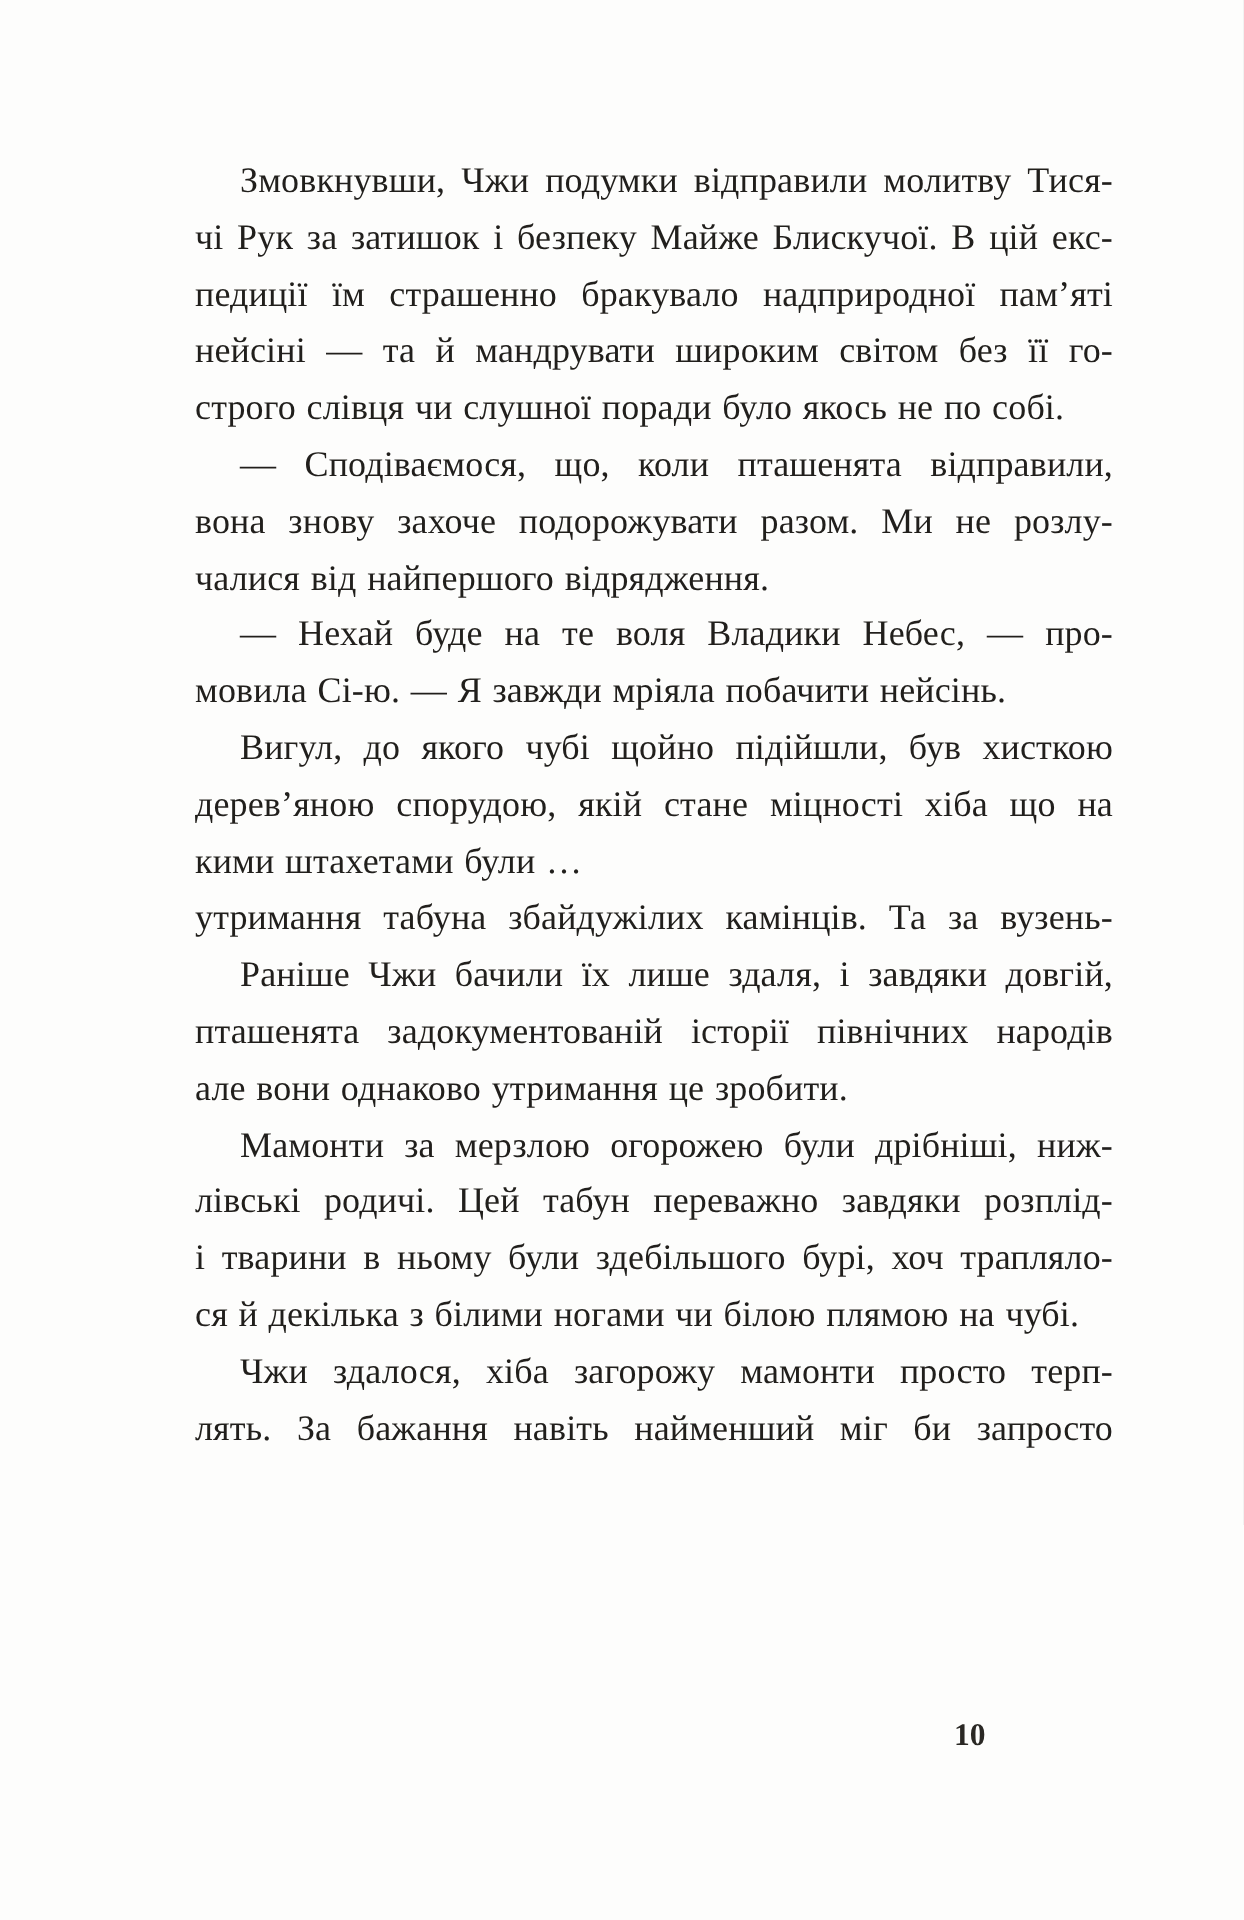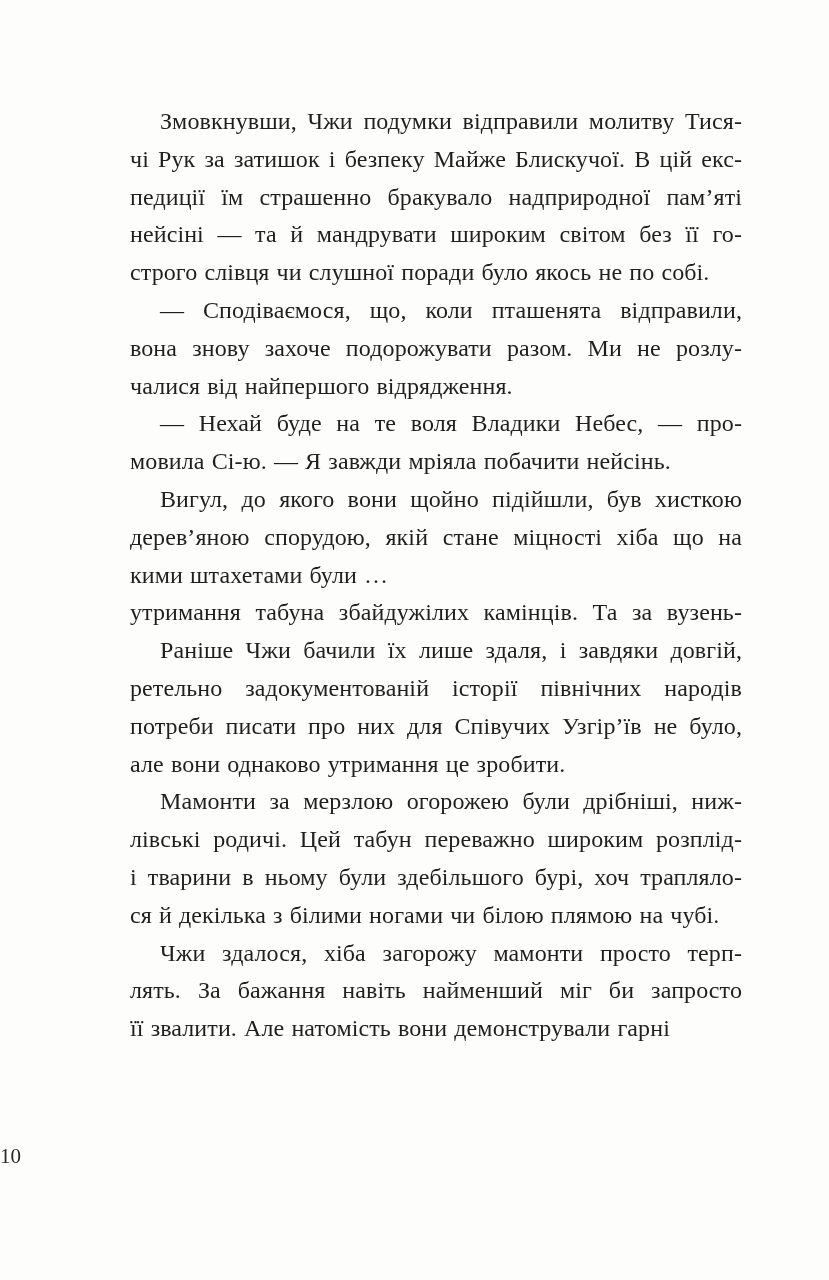--- a/index.html
+++ b/index.html
@@ -42,24 +42,25 @@
   }
   .line.last {
     text-align-last: left;
     font-family: Liberation Serif, serif;
   }
   .page-number {
     position: absolute;
     left: 0;
     top: 1141px;
     width: 657px;
-    text-align: left;
+    text-align: right;
     font-size: 21px;
     line-height: 30px;
     color: #2a2824;
+    font-weight: bold;
   }
 </style>
 </head>
 <body>
 
 <div class="book-page">
   <div class="text-block">
       <div class="paragraph">
         <div class="line first">Змовкнувши, Чжи подумки відправили молитву Тися-</div>
         <div class="line">чі Рук за затишок і безпеку Майже Блискучої. В цій екс-</div>
@@ -70,37 +71,35 @@
       <div class="paragraph">
         <div class="line first">— Сподіваємося, що, коли пташенята відправили,</div>
         <div class="line">вона знову захоче подорожувати разом. Ми не розлу-</div>
         <div class="line last">чалися від найпершого відрядження.</div>
       </div>
       <div class="paragraph">
         <div class="line first">— Нехай буде на те воля Владики Небес, — про-</div>
         <div class="line last">мовила Сі-ю. — Я завжди мріяла побачити нейсінь.</div>
       </div>
       <div class="paragraph">
-        <div class="line first">Вигул, до якого вони щойно підійшли, був хисткою</div>
+        <div class="line first">Вигул, до якого чубі щойно підійшли, був хисткою</div>
         <div class="line">дерев’яною спорудою, якій стане міцності хіба що на</div>
         <div class="line last">кими штахетами були …</div>
         <div class="line">утримання табуна збайдужілих камінців. Та за вузень-</div>
       </div>
       <div class="paragraph">
         <div class="line first">Раніше Чжи бачили їх лише здаля, і завдяки довгій,</div>
-        <div class="line">ретельно задокументованій історії північних народів</div>
-        <div class="line">потреби писати про них для Співучих Узгір’їв не було,</div>
+        <div class="line">пташенята задокументованій історії північних народів</div>
         <div class="line last">але вони однаково утримання це зробити.</div>
       </div>
       <div class="paragraph">
         <div class="line first">Мамонти за мерзлою огорожею були дрібніші, ниж-</div>
-        <div class="line">лівські родичі. Цей табун переважно широким розплід-</div>
+        <div class="line">лівські родичі. Цей табун переважно завдяки розплід-</div>
         <div class="line">і тварини в ньому були здебільшого бурі, хоч трапляло-</div>
         <div class="line last">ся й декілька з білими ногами чи білою плямою на чубі.</div>
       </div>
       <div class="paragraph">
         <div class="line first">Чжи здалося, хіба загорожу мамонти просто терп-</div>
         <div class="line">лять. За бажання навіть найменший міг би запросто</div>
-        <div class="line last">її звалити. Але натомість вони демонстрували гарні</div>
       </div>
     </div>
   <div class="page-number">10</div>
 </div>
 
 </body></html>

